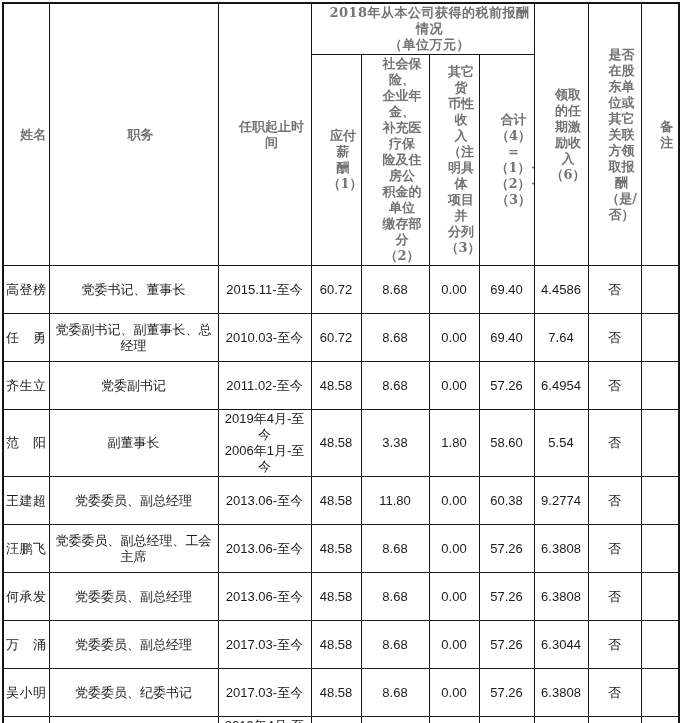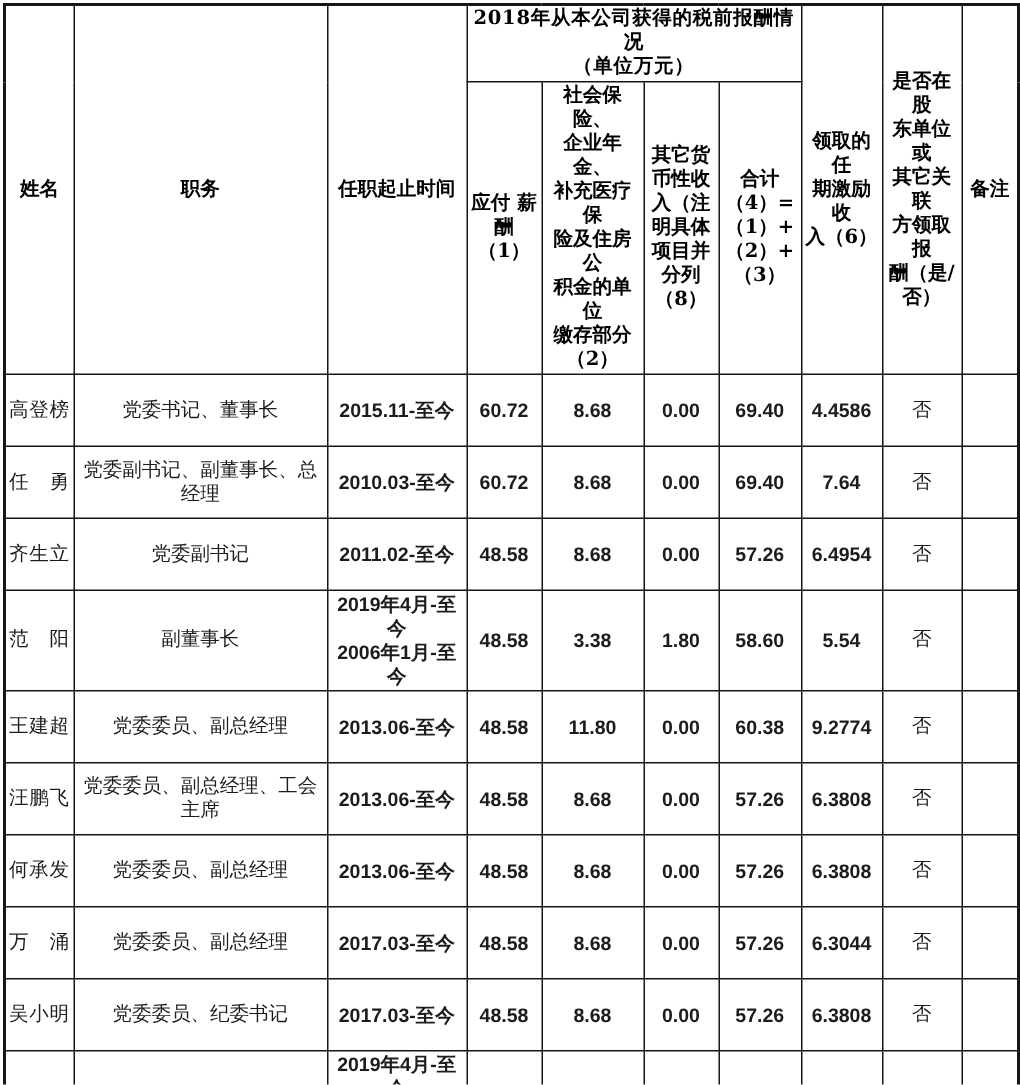--- a/index.html
+++ b/index.html
@@ -26,30 +26,30 @@
   }
   .comp th, .comp td {
     border: 1px solid #161616;
     padding: 1px 2px;
     vertical-align: middle;
     text-align: center;
     font-size: 13px;
     line-height: 16px;
     overflow: hidden;
   }
-  .comp thead th { font-weight: bold; color: #000000; }
+  .comp thead th { font-weight: bold; color: #737373; padding-left: 16px; }
   .comp thead tr.h1 { height: 50px; }
   .comp thead tr.h2 { height: 112px; }
   .comp tbody tr { height: 48px; }
   .preline { white-space: pre-line; }
   .group { font-size: 13.5px; letter-spacing: 0.5px; }
   .sub-left { text-align: left; padding-left: 4px; }
   .num, .date {
     font-family: "Liberation Sans", "DejaVu Sans", sans-serif;
-    font-weight: bold;
+    font-weight: normal;
     font-size: 13.5px;
   }
   .date { font-size: 13.5px; line-height: 17px; }
   .pos {
     text-align: left;
     padding: 2px 5px;
     line-height: 17px;
   }
   .name { letter-spacing: 0.5px; }
   .serif-num {
@@ -112,21 +112,21 @@
 险及住房公
 积金的单位
 缴存部分
 （2）</th>
         <th class="preline sub-left">其它货
 币性收
 入（注
 明具体
 项目并
 分列
-（8）</th>
+（3）</th>
         <th class="preline sub-left">合计
 （4）=
 （1）+
 （2）+
 （3）</th>
       </tr>
     </thead>
     <tbody>
       <tr>
         <td class="name">高登榜</td>

